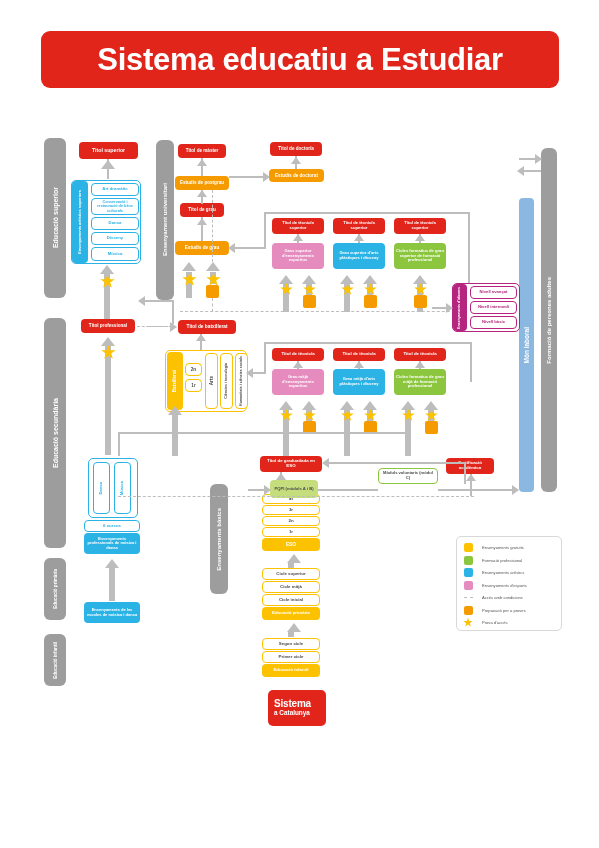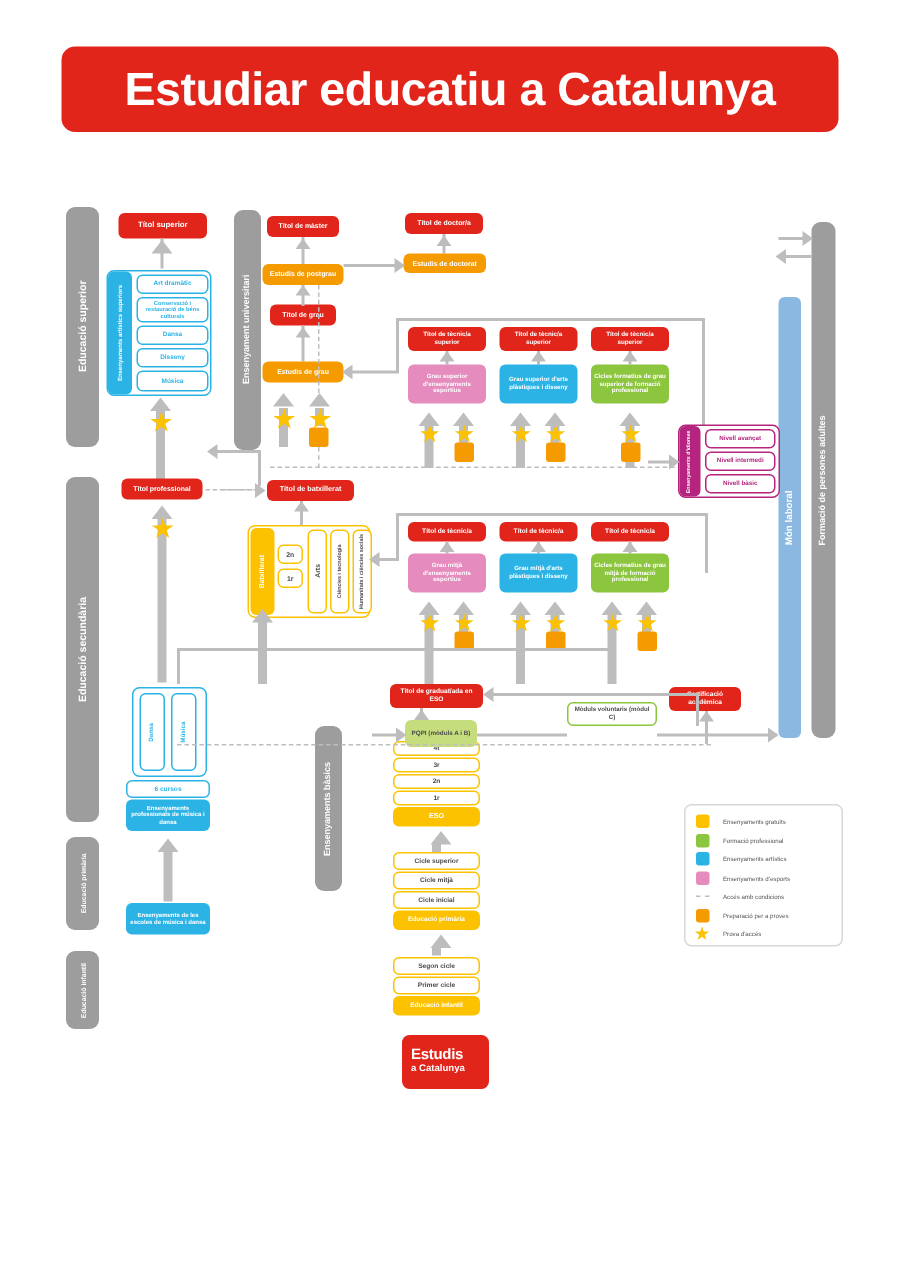--- a/index.html
+++ b/index.html
@@ -128,21 +128,21 @@
   }
   .logo .l1{ font-size:10px; font-weight:bold; letter-spacing:-0.2px; line-height:1; }
   .logo .l2{ font-size:6.4px; font-weight:bold; line-height:1.3; }
 </style>
 </head>
 <body>
 
 <div id="stage">
 
   <div class="title-bar">
-    <span>Estudiar educatiu a Catalunya</span>
+    <span>Sistema educatiu a Estudiar</span>
   </div>
 
   <div class="rail" style="left:44px; top:138px; width:22px; height:160px;">
     <span style="font-size:7px;">Educació superior</span>
   </div>
   <div class="rail" style="left:44px; top:318px; width:22px; height:230px;">
     <span style="font-size:7px;">Educació secundària</span>
   </div>
   <div class="rail" style="left:44px; top:558px; width:22px; height:62px;">
     <span style="font-size:4.6px;">Educació primària</span>
@@ -521,17 +521,17 @@
       <div class="lg-sw" style="background:#f59b00;"></div>
       <div class="lg-lbl">Preparació per a proves</div>
     </div>
     <div class="lg-row">
       <div class="lg-star"></div>
       <div class="lg-lbl">Prova d'accés</div>
     </div>
   </div>
 
   <div class="logo">
-    <div class="l1">Estudis</div>
+    <div class="l1">Sistema</div>
     <div class="l2">a Catalunya</div>
   </div>
 
 </div>
 
 </body></html>

